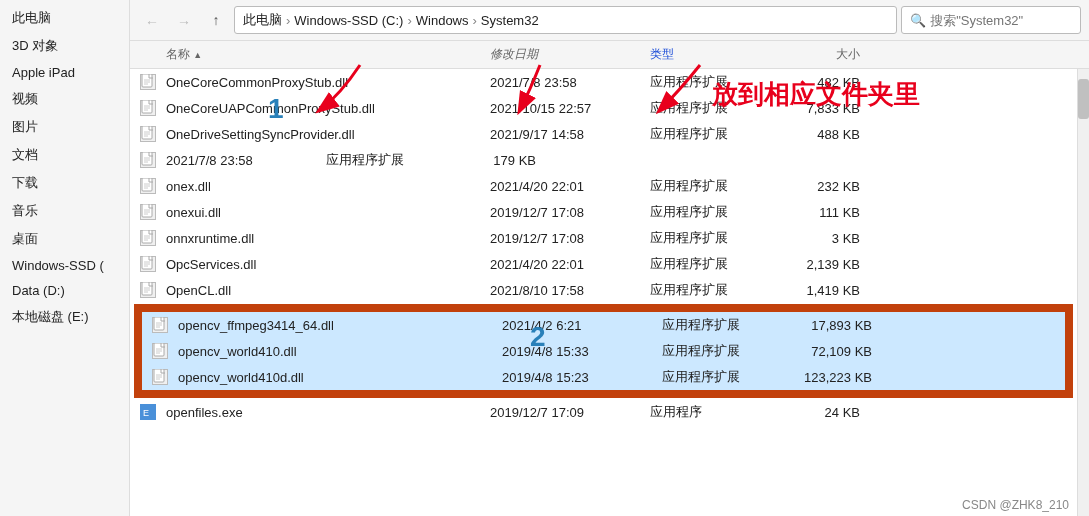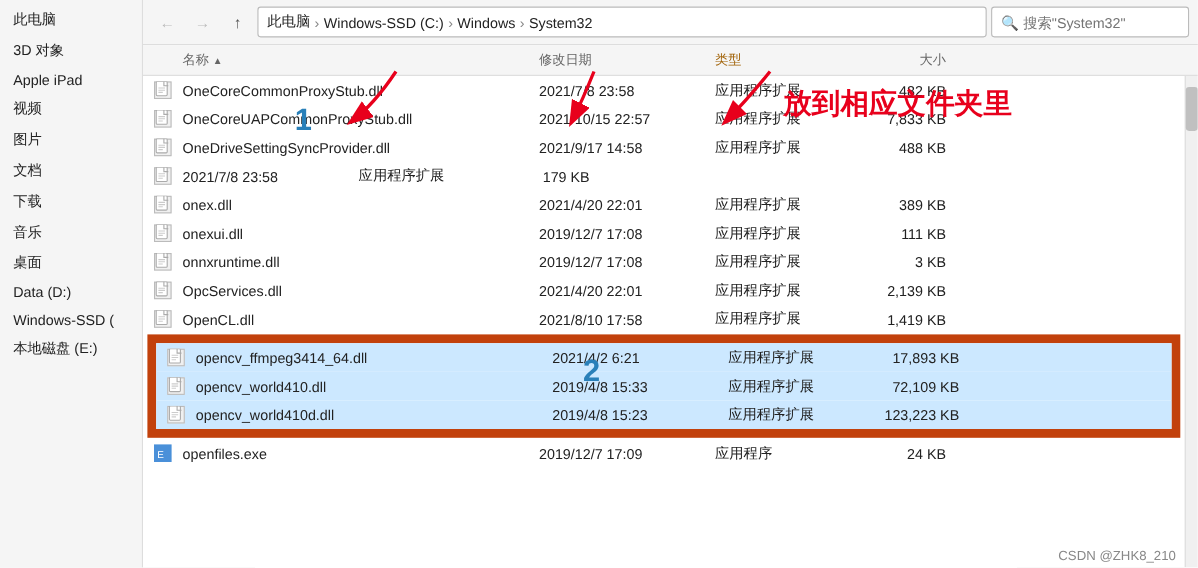--- a/index.html
+++ b/index.html
@@ -108,22 +108,22 @@
       display: flex;
       align-items: center;
       padding: 4px 0;
       border-bottom: 1px solid #ddd;
       background: #f5f5f5;
       font-size: 13px;
       color: #333;
       min-height: 28px;
     }
     .col-name { width: 360px; padding-left: 36px; font-size: 12px; color: #666; }
-    .col-date { width: 160px; font-size: 12px; color: #666; }
-    .col-type { width: 130px; font-size: 12px; color: #a16207; }
+    .col-date { width: 160px; font-size: 12px; color: #666; font-style: italic; }
+    .col-type { width: 130px; font-size: 12px; color: #1d4ed8; }
     .col-size { width: 100px; text-align: right; padding-right: 20px; font-size: 12px; color: #666; }
 
     
     .file-list {
       flex: 1;
       overflow-y: auto;
       overflow-x: hidden;
     }
     .file-row {
       display: flex;
@@ -245,22 +245,22 @@
 
   <div class="sidebar-item">此电脑</div>
       <div class="sidebar-item">3D 对象</div>
       <div class="sidebar-item">Apple iPad</div>
       <div class="sidebar-item">视频</div>
       <div class="sidebar-item">图片</div>
       <div class="sidebar-item">文档</div>
       <div class="sidebar-item">下载</div>
       <div class="sidebar-item">音乐</div>
       <div class="sidebar-item">桌面</div>
+      <div class="sidebar-item">Windows-SSD (</div>
       <div class="sidebar-item">Data (D:)</div>
-      <div class="sidebar-item">Windows-SSD (</div>
       <div class="sidebar-item">本地磁盘 (E:)</div>
     </div>
 
   <div class="main">
 
     <div class="address-bar">
       <div class="nav-btn disabled" title="后退">←</div>
       <div class="nav-btn disabled" title="前进">→</div>
       <div class="nav-btn" title="上移">↑</div>
 
@@ -390,21 +390,21 @@
                     <polyline points="8,0 8,4 12,4" fill="none" stroke="#aaa" stroke-width="1"></polyline>
                     <line x1="3" y1="6" x2="9" y2="6" stroke="#ccc" stroke-width="1"></line>
                     <line x1="3" y1="8" x2="9" y2="8" stroke="#ccc" stroke-width="1"></line>
                     <line x1="3" y1="10" x2="7" y2="10" stroke="#ccc" stroke-width="1"></line>
                   </svg>
                 </div>
               </div>
               <div class="file-name">onex.dll</div>
               <div class="file-date">2021/4/20 22:01</div>
               <div class="file-type">应用程序扩展</div>
-              <div class="file-size">389 KB</div>
+              <div class="file-size">232 KB</div>
             </div>
             <div class="file-row">
               <div class="file-icon">
                 <div style="width: 16px; height: 16px; background: rgb(240, 240, 240); border: 1px solid rgb(187, 187, 187); display: flex; align-items: center; justify-content: center; font-size: 7px; color: rgb(102, 102, 102);">
                   <svg width="14" height="16" viewBox="0 0 14 16">
                     <rect x="1" y="0" width="10" height="13" rx="1" fill="white" stroke="#aaa" stroke-width="1"></rect>
                     <polyline points="8,0 8,4 12,4" fill="none" stroke="#aaa" stroke-width="1"></polyline>
                     <line x1="3" y1="6" x2="9" y2="6" stroke="#ccc" stroke-width="1"></line>
                     <line x1="3" y1="8" x2="9" y2="8" stroke="#ccc" stroke-width="1"></line>
                     <line x1="3" y1="10" x2="7" y2="10" stroke="#ccc" stroke-width="1"></line>

